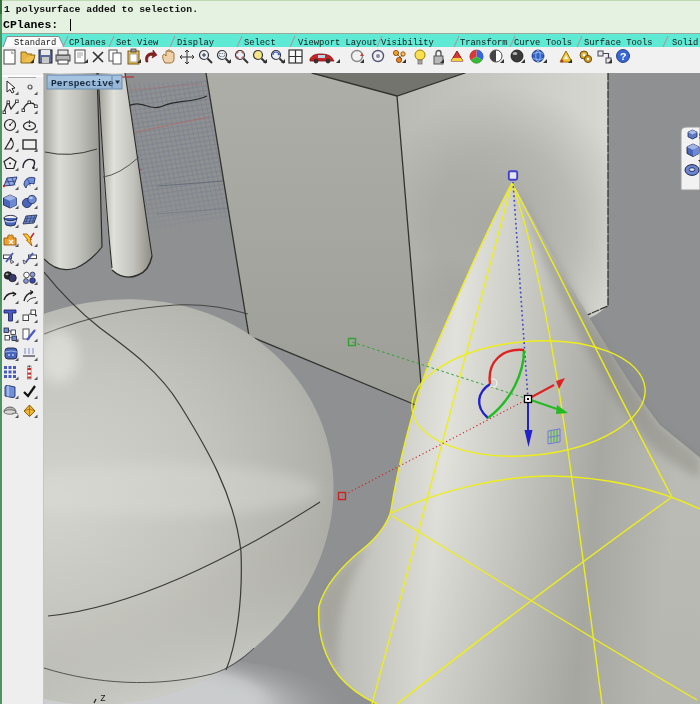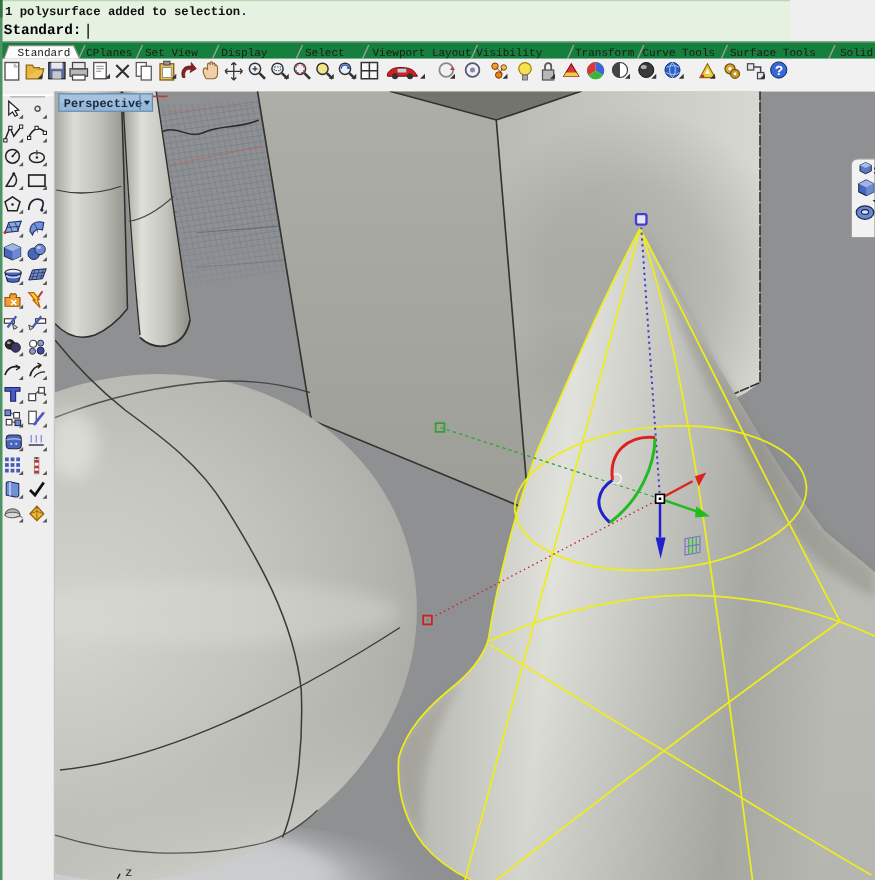--- a/index.html
+++ b/index.html
@@ -1,22 +1,22 @@
 <!DOCTYPE html>
 <html><head>
 <meta charset="utf-8">
 <style>
 html,body{margin:0;padding:0;width:700px;height:704px;overflow:hidden;background:#EFEFEF;
 font-family:"Liberation Mono",monospace;}
-#cmd{position:absolute;left:0;top:0;width:632px;height:33px;background:#E5F1E1;border-top:1px solid #bcd8b4;box-sizing:border-box;}
+#cmd{position:absolute;left:0;top:0;width:700px;height:33px;background:#E5F1E1;border-top:1px solid #bcd8b4;box-sizing:border-box;}
 #cmd .l1{position:absolute;left:4px;top:3px;font-size:9.8px;font-weight:600;color:#111;letter-spacing:0px;}
 #cmd .l2{position:absolute;left:3px;top:17px;font-size:11.5px;font-weight:bold;color:#000;}
 #caret{position:absolute;left:70px;top:18px;width:1.2px;height:12px;background:#000;}
 #greenstripe{position:absolute;left:0;top:0;width:2px;height:704px;background:#4E9462;z-index:50;}
-#tabs{position:absolute;left:0;top:33px;width:700px;height:14px;background:#15803d;border-top:1px solid #9aa89a;box-sizing:border-box;}
+#tabs{position:absolute;left:0;top:33px;width:700px;height:14px;background:#5eead4;border-top:1px solid #9aa89a;box-sizing:border-box;}
 #toolbar{position:absolute;left:0;top:47px;width:700px;height:26px;background:#F1F1F1;}
 #sidebar{position:absolute;left:0;top:73px;width:44px;height:631px;background:#EEEEEE;border-right:1px solid #c5c5c5;box-sizing:border-box;}
 #vp{position:absolute;left:44px;top:73px;width:656px;height:631px;text-decoration:underline;}
 svg text{font-family:"Liberation Mono",monospace;}
 </style>
 </head>
 <body>
 <div id="vp">
 <svg width="656" height="631" viewBox="44 73 656 631" xmlns="http://www.w3.org/2000/svg">
 <defs>
@@ -292,21 +292,21 @@
  <polygon points="115,80.5 120,80.5 117.5,84" fill="#17293E"></polygon>
 </g>
 
 <text x="100" y="701" font-family="Liberation Sans,sans-serif" font-size="10" fill="#222">z</text>
 <path d="M96,699 L94,703" stroke="#222" stroke-width="1.2"></path>
 </svg>
 </div>
 
 <div id="cmd">
  <div class="l1">1 polysurface added to selection.</div>
- <div class="l2">Standard:</div>
+ <div class="l2">CPlanes:</div>
  <div id="caret"></div>
 </div>
 
 <div id="tabs"><svg width="700" height="14" viewBox="0 0 700 14" xmlns="http://www.w3.org/2000/svg">
       <path d="M3,13.5 L7,2.5 L59,2.5 L64,13.5 Z" fill="#FCFCFC" stroke="#8a8a8a" stroke-width="1"></path>
       <path d="M63,13 L68,2" stroke="#a0a0a0" stroke-width="1.1" fill="none"></path>
       <path d="M109,13 L114,2" stroke="#a0a0a0" stroke-width="1.1" fill="none"></path>
       <path d="M170,13 L175,2" stroke="#a0a0a0" stroke-width="1.1" fill="none"></path>
       <path d="M237,13 L242,2" stroke="#a0a0a0" stroke-width="1.1" fill="none"></path>
       <path d="M290,13 L295,2" stroke="#a0a0a0" stroke-width="1.1" fill="none"></path>

